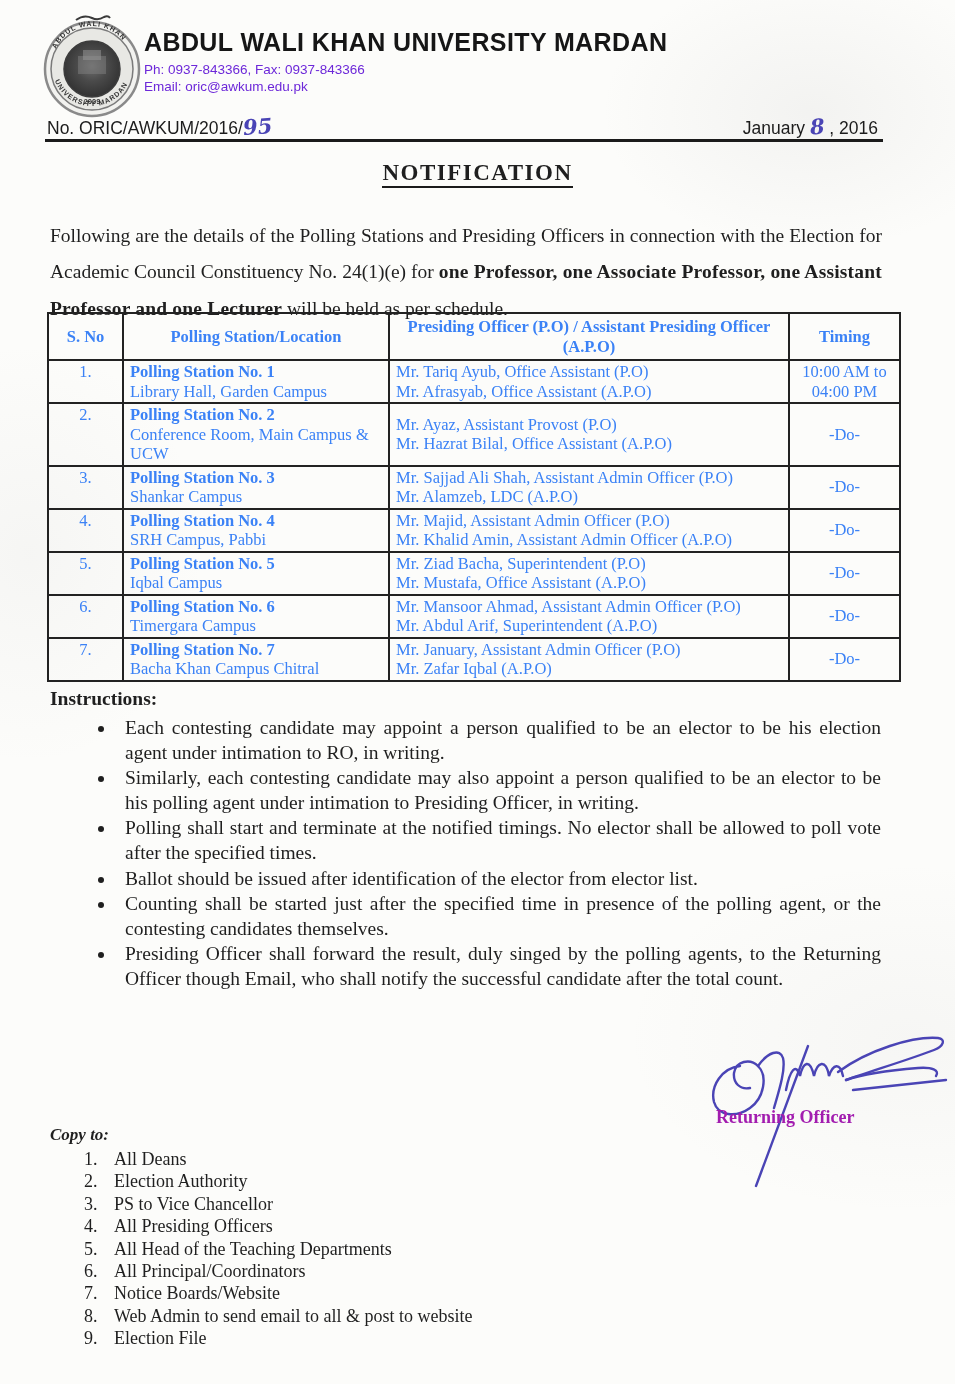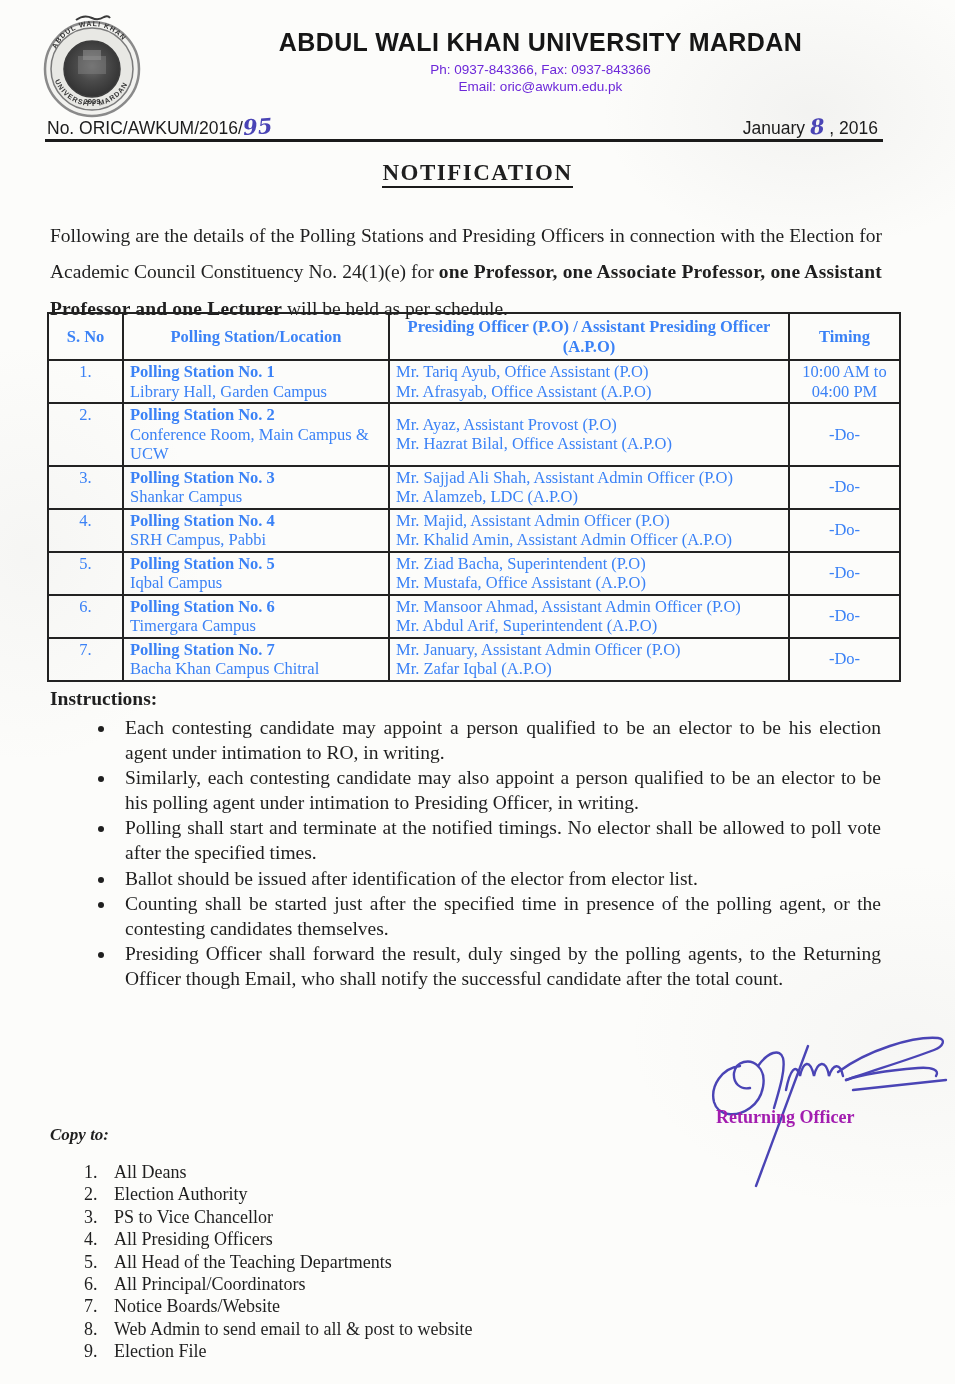--- a/index.html
+++ b/index.html
@@ -10,21 +10,21 @@
   }
   .page::before{
     content:"";position:absolute;inset:0;pointer-events:none;
     background:
       radial-gradient(ellipse 300px 200px at 85% 8%, rgba(160,160,160,0.10), transparent 70%),
       radial-gradient(ellipse 250px 300px at 3% 40%, rgba(170,170,170,0.08), transparent 70%),
       radial-gradient(ellipse 400px 250px at 95% 75%, rgba(170,170,170,0.07), transparent 70%);
   }
   
   .logo{position:absolute;left:36px;top:12px;width:112px;height:108px;}
-  .head-center{position:absolute;left:144px;right:18px;top:28px;text-align:center;
+  .head-center{position:absolute;left:144px;right:18px;top:28px;text-align:left;
     font-family:"Liberation Sans", sans-serif;}
   .uni-name{font-size:25px;font-weight:bold;letter-spacing:.4px;color:#161616;margin:0;}
   .contact{font-size:13.5px;line-height:16.5px;color:#6d28d9;margin-top:5px;}
   .contact .url-line span.link{text-decoration:underline;}
   .ref-row{position:absolute;left:47px;top:114px;width:833px;
     font-family:"Liberation Sans", sans-serif;font-size:17.5px;color:#1c1c1c;}
   .ref-left{float:left;}
   .ref-right{float:right;padding-right:2px;}
   .hand{font-family:"DejaVu Serif", serif;font-style:italic;color:#4a44b5;
     font-size:21px;display:inline-block;transform:rotate(-4deg);font-weight:bold;}
@@ -51,21 +51,21 @@
   .instructions h2{margin:0;font-size:19.5px;font-weight:bold;}
   .instructions ul{margin:6px 0 0 0;padding-left:66px;}
   .instructions li{font-size:19.5px;line-height:24.6px;text-align:justify;
     padding-left:9px;margin-bottom:1px;}
   
   .sig-svg{position:absolute;left:688px;top:1028px;width:267px;height:165px;}
   .ro-label{position:absolute;left:716px;top:1107px;font-size:18px;font-weight:bold;color:#a21caf;}
   
   .copyto{position:absolute;left:50px;top:1125px;width:600px;}
   .copyto h3{margin:0;font-size:17px;font-weight:bold;font-style:italic;}
-  .copyto ol{margin:16px 0 0 0;padding-left:52px;}
+  .copyto ol{margin:3px 0 0 0;padding-left:52px;}
   .copyto li{font-size:18px;line-height:22.4px;padding-left:12px;}
 </style>
 </head>
 <body>
 
 <div class="page">
 
   <svg class="logo" viewBox="0 0 112 108">
     <defs>
       <path id="arcTop" d="M 56,54 m -40,0 a 40,40 0 1,1 80,0" fill="none"></path>

